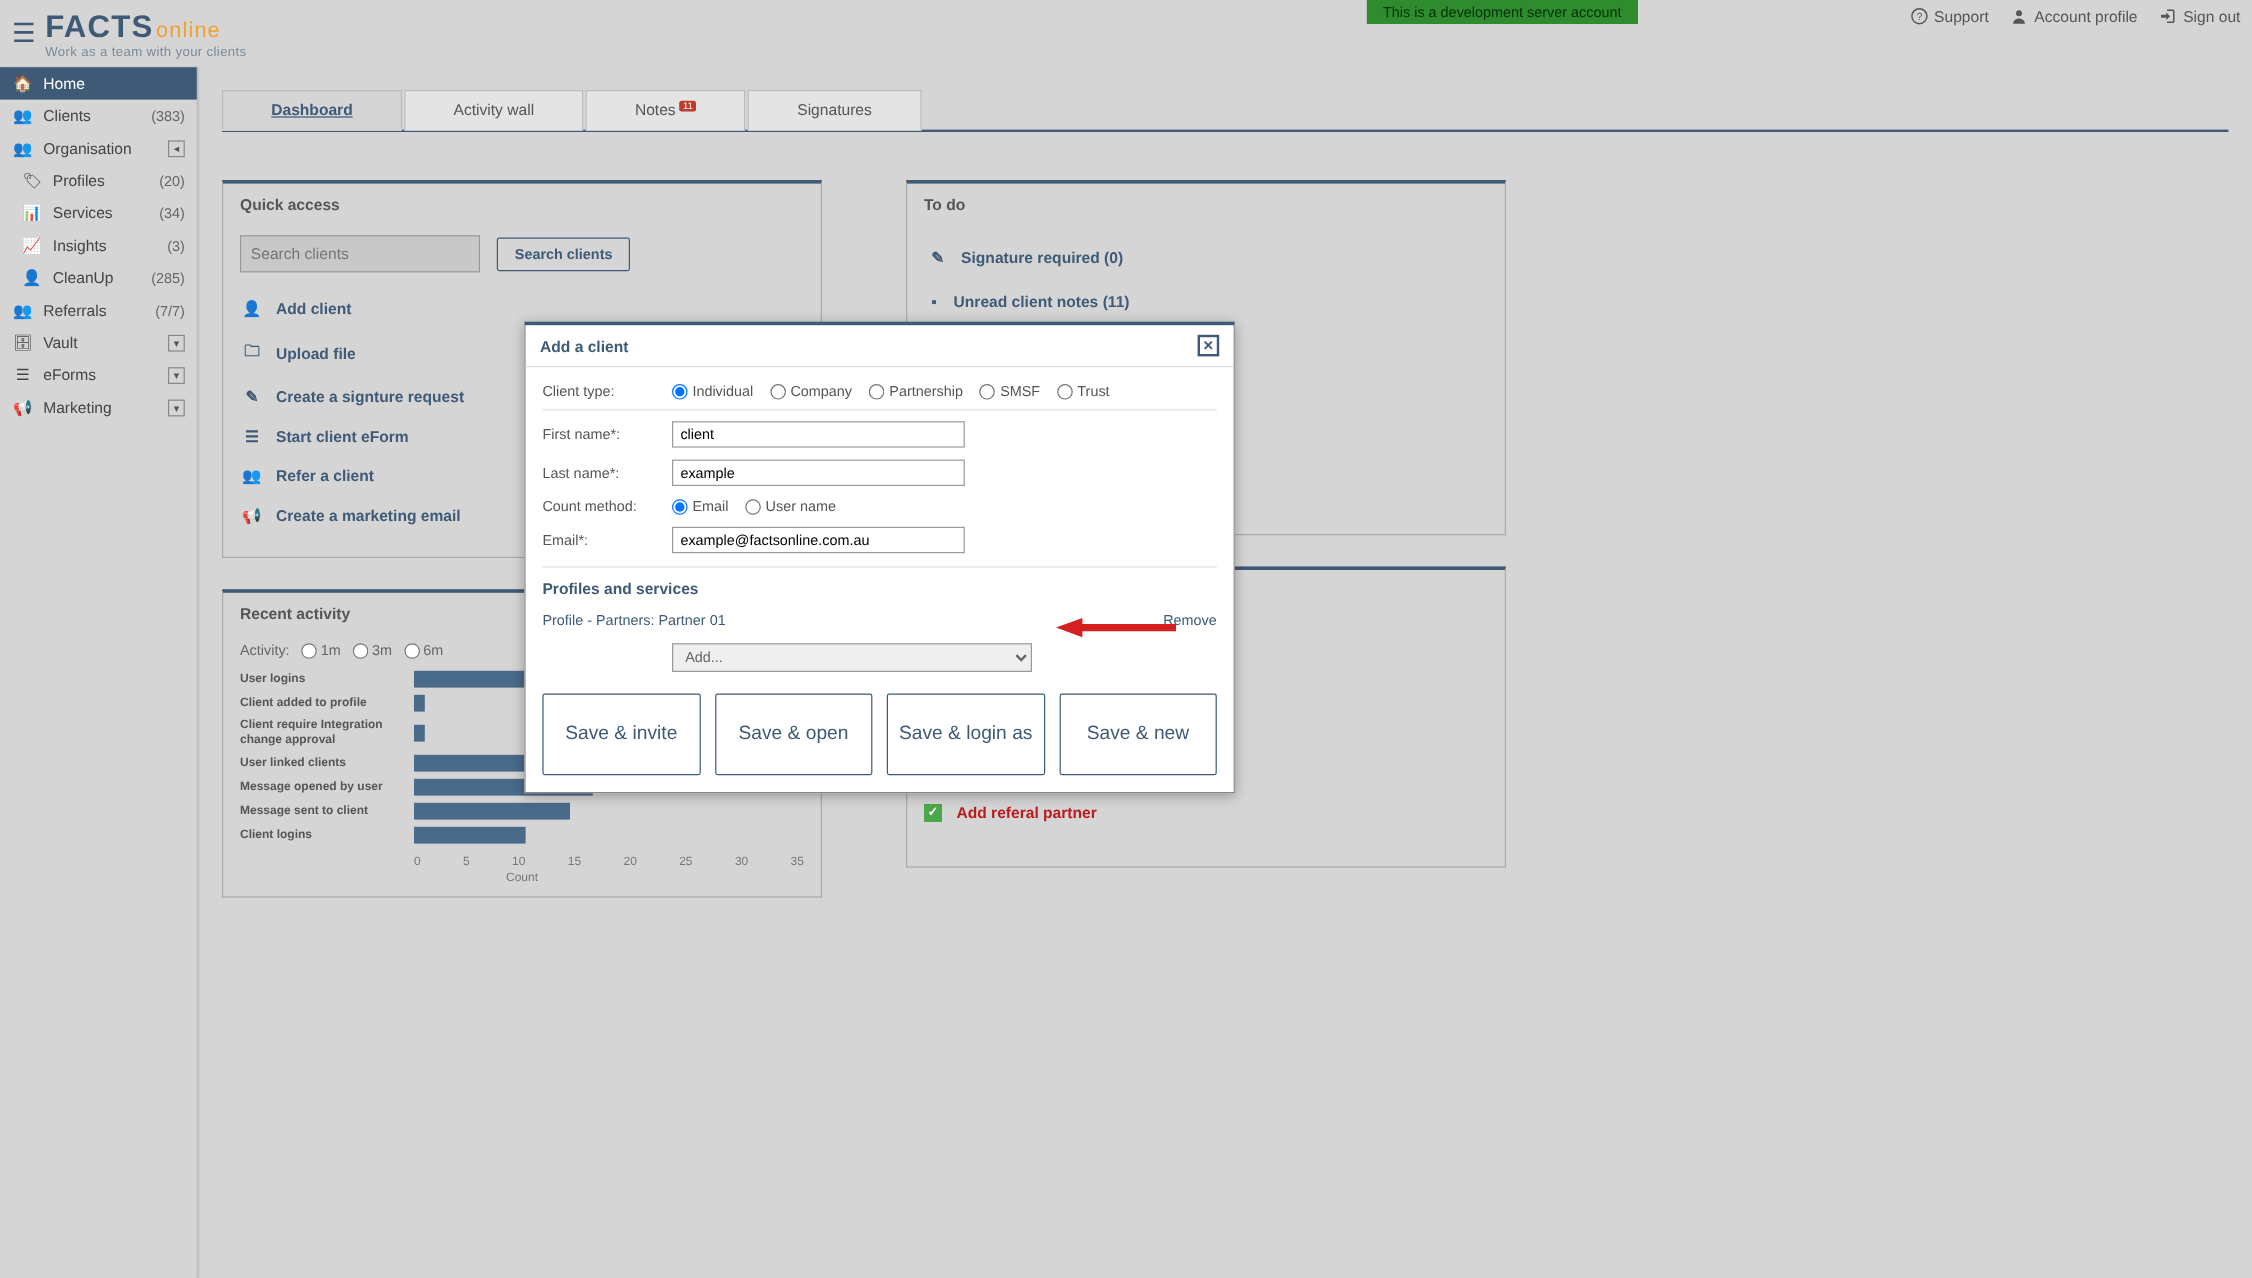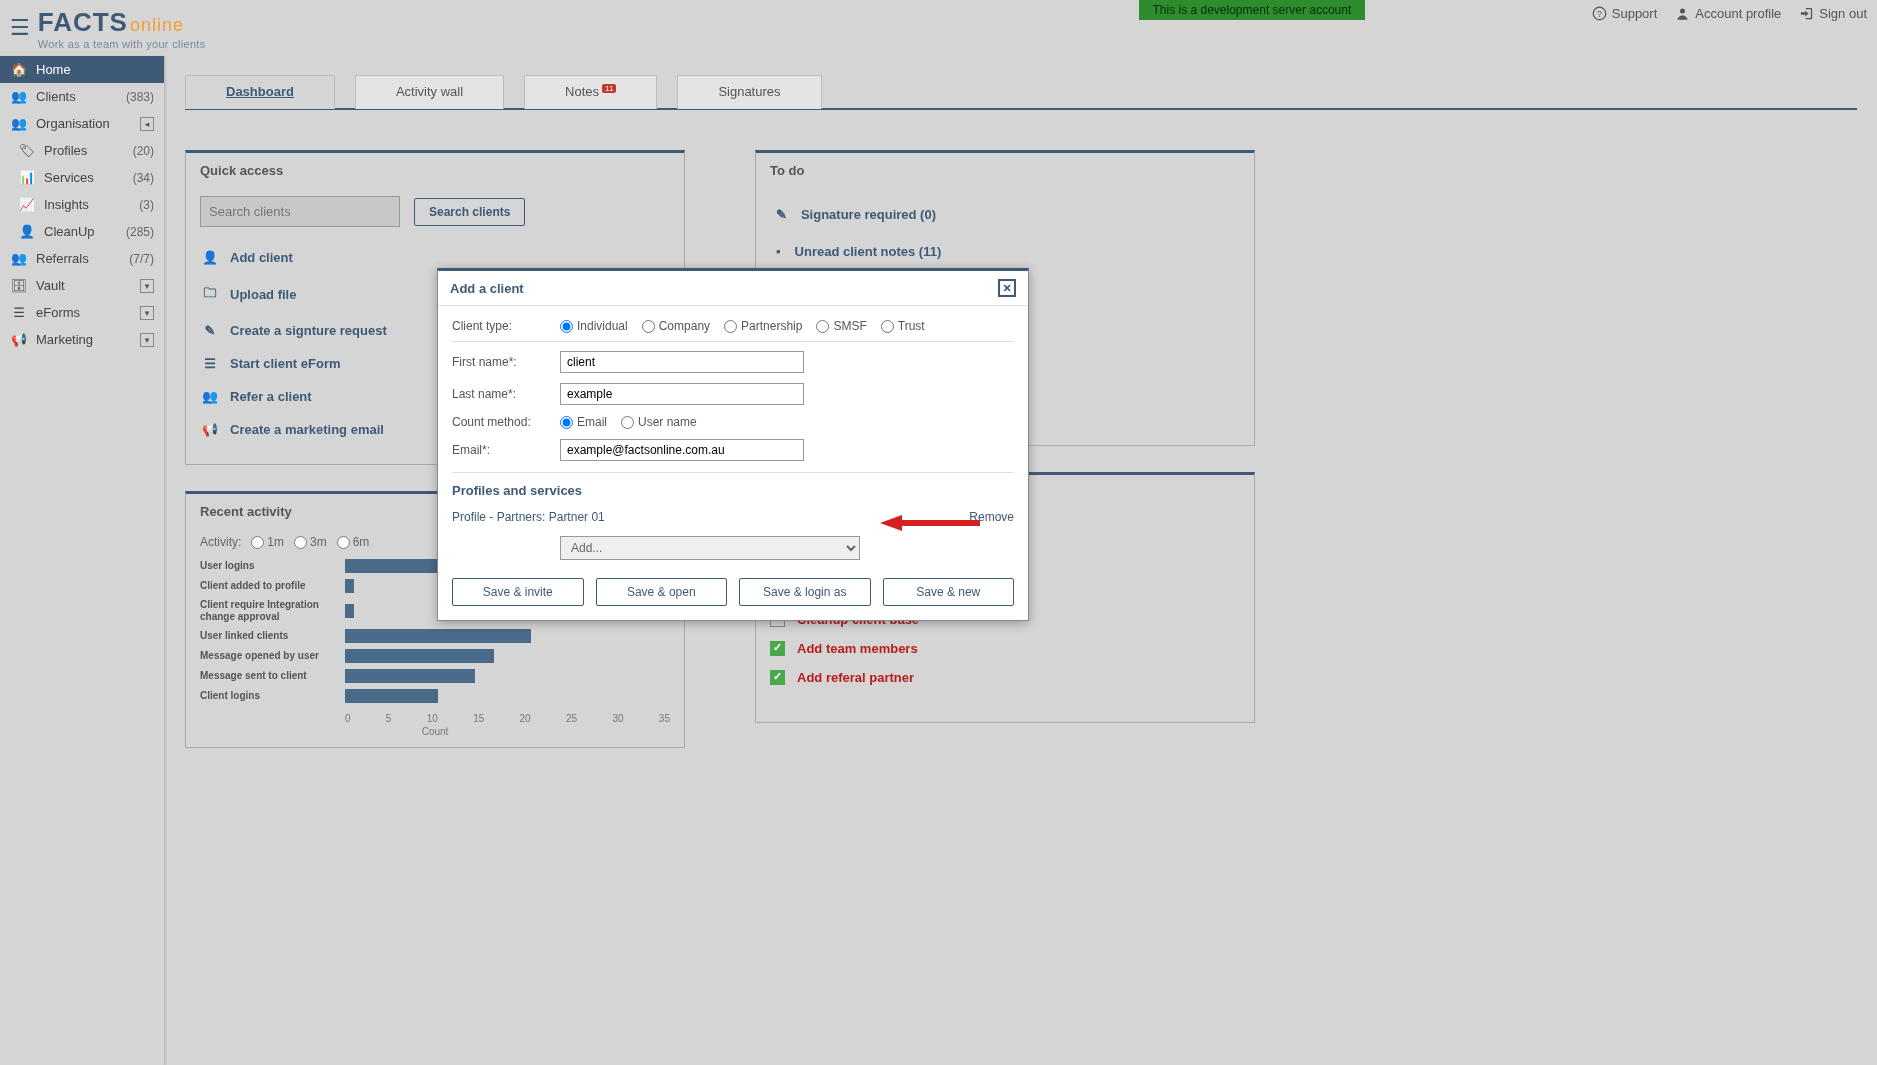--- a/index.html
+++ b/index.html
@@ -20,21 +20,21 @@
   .sidebar{width:165px;background:#d5d5d5;border-right:1px solid #bbb;box-shadow:1px 0 2px rgba(0,0,0,0.1);}
   .nav-item{display:flex;align-items:center;padding:6px 10px;color:#444;cursor:pointer;font-size:13px;}
   .nav-item.active{background:#3e5a77;color:#fff;}
   .nav-item .nicon{width:18px;margin-right:8px;display:inline-flex;justify-content:center;}
   .nav-item .badge{margin-left:auto;font-size:12px;color:#666;}
   .nav-sub{padding-left:18px;}
   .nav-item .box-icon{margin-left:auto;width:14px;height:14px;border:1px solid #888;display:inline-flex;align-items:center;justify-content:center;font-size:9px;color:#555;}
   
   .main{flex:1;padding:18px 20px 0 20px;position:relative;}
   .tabs{display:flex;border-bottom:2px solid #3e5a77;}
-  .tab{padding:8px 40px;background:#e4e4e4;border:1px solid #bbb;border-bottom:none;margin-right:20px;color:#555;cursor:pointer;font-size:13px;position:relative;top:1px;}
+  .tab{padding:8px 40px;background:#e4e4e4;border:1px solid #bbb;border-bottom:none;margin-right:2px;color:#555;cursor:pointer;font-size:13px;position:relative;top:1px;}
   .tab.active{background:#d5d5d5;color:#3e5a77;font-weight:bold;text-decoration:underline;border-bottom:2px solid #d5d5d5;}
   .tab .notif{background:#c0392b;color:#fff;font-size:8px;padding:0 3px;border-radius:2px;margin-left:3px;vertical-align:top;}
   .content-row{display:flex;gap:70px;margin-top:40px;}
   .panel{background:#d5d5d5;border:1px solid #aaa;border-top:3px solid #3e5a77;padding:0;}
   .panel-header{padding:10px 14px;font-weight:bold;color:#555;font-size:13px;}
   .panel-body{padding:8px 14px 18px 14px;}
   .quick{width:500px;}
   .todo{width:500px;}
   .search-row{display:flex;gap:14px;align-items:center;margin-bottom:14px;}
   .search-input{width:200px;padding:7px 8px;border:1px solid #999;background:#c8c8c8;color:#666;font-size:13px;}
@@ -69,21 +69,21 @@
   .form-label{width:108px;}
   .form-row input[type=text]{width:244px;padding:3px 6px;border:1px solid #999;font-size:12px;}
   .radio-group{display:flex;gap:14px;align-items:center;}
   .radio-group label{display:flex;align-items:center;gap:4px;font-size:12px;}
   .section-title{color:#3e5a77;font-weight:bold;font-size:13px;padding:10px 0 6px 0;border-top:1px solid #e0e0e0;margin-top:6px;}
   .profile-row{display:flex;justify-content:space-between;padding:6px 0;font-size:12px;}
   .profile-row .pname{color:#3e5a77;}
   .profile-row .remove{color:#3e5a77;cursor:pointer;}
   .add-select{width:300px;margin-left:108px;padding:3px 6px;border:1px solid #999;font-size:12px;color:#666;margin-top:6px;margin-bottom:10px;}
   .modal-footer{display:flex;gap:12px;padding:0 14px 14px 14px;}
-  .mbtn{flex:1;padding:6px 0;border:1px solid #3e5a77;background:#fff;color:#3e5a77;cursor:pointer;border-radius:2px;font-size:12px;}
+  .mbtn{flex:1;padding:24px 0;border:1px solid #3e5a77;background:#fff;color:#3e5a77;cursor:pointer;border-radius:2px;font-size:16px;}
   
   .arrow{position:absolute;left:880px;top:513px;}
   .arrow svg{width:100px;height:20px;}
   
   .ic{width:15px;height:15px;fill:currentColor;}
 </style>
 </head>
 <body>
 
 <div class="header">

